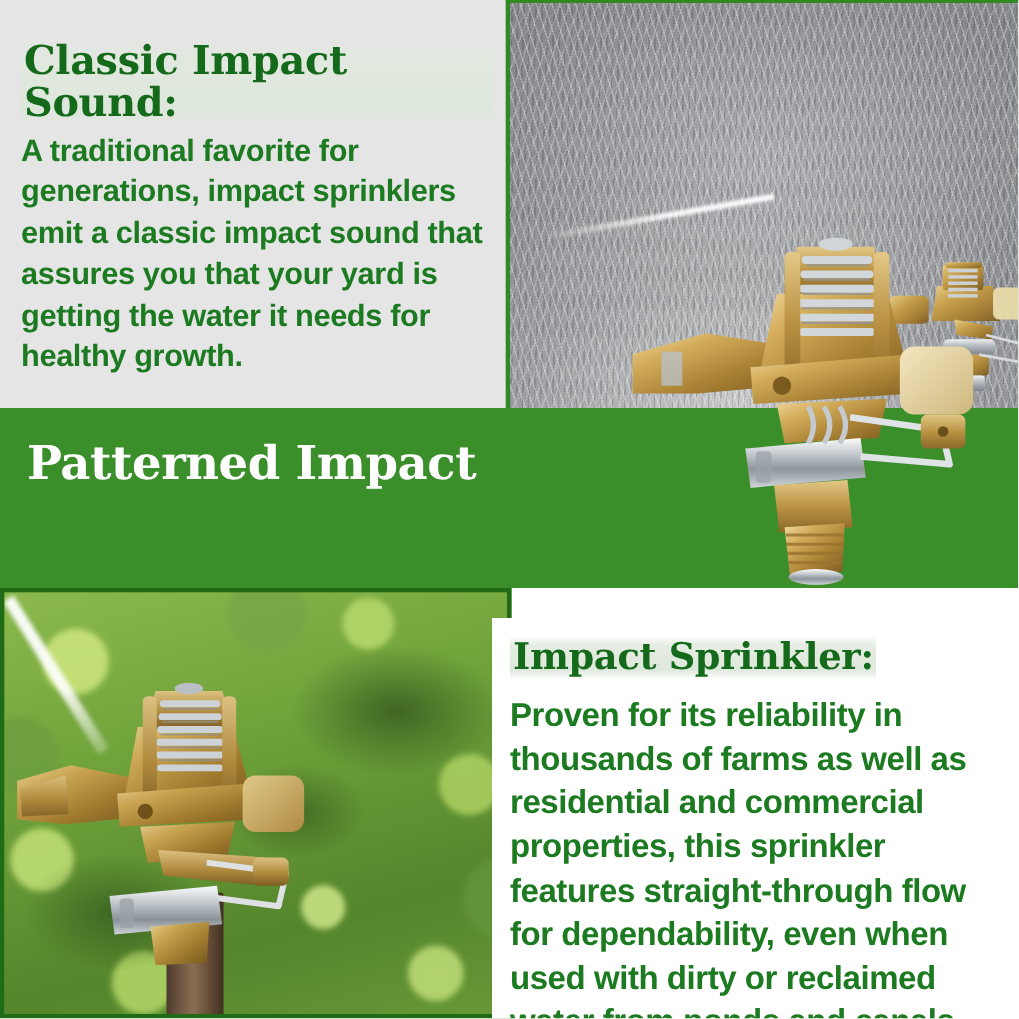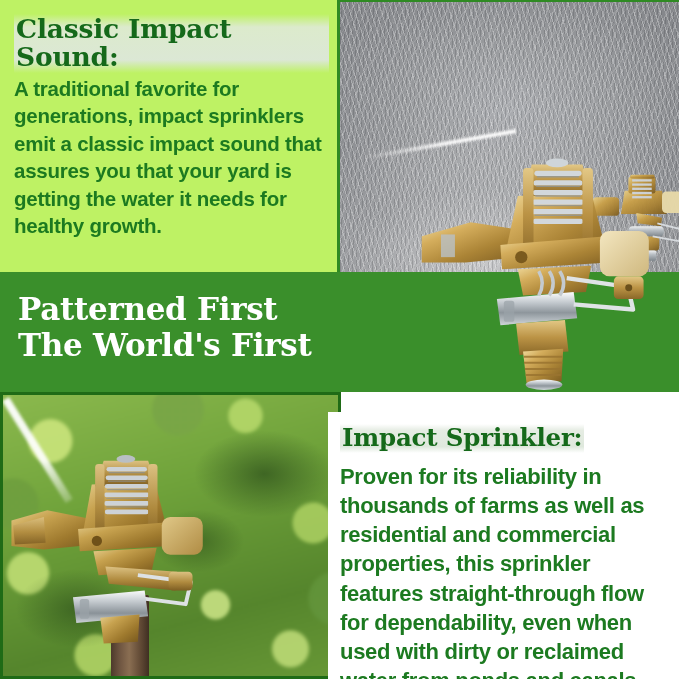--- a/index.html
+++ b/index.html
@@ -18,23 +18,23 @@
     background: #ffffff;
   }
 
   
   .panel-tl {
     position: absolute;
     left: 0;
     top: 0;
     width: 337px;
     height: 272px;
-    background: #bef264;
+    background: #e5e5e5;
     box-sizing: border-box;
-    padding: 14px 8px 0 14px;
+    padding: 26px 8px 0 14px;
   }
   .head-serif {
     font-family: "DejaVu Serif", "Liberation Serif", serif;
     font-weight: bold;
     color: #15691a;
     letter-spacing: -0.2px;
     line-height: 1.05;
     display: inline-block;
     background: linear-gradient(to bottom,
                 rgba(255,255,255,0) 0%,
@@ -389,22 +389,21 @@
     <ellipse cx="142" cy="282" rx="21" ry="6" fill="url(#chromeB)"></ellipse>
   </svg>
 
   <div class="panel-tl">
     <div class="head-serif">Classic Impact Sound:</div>
     <div class="body-text">A traditional favorite for generations,  impact sprinklers emit a classic impact sound that assures you that your yard is getting the water it needs for healthy growth.</div>
   </div>
 
   <div class="banner">
     <div class="banner-text">
-      <div>Patterned First</div>
-      <div>The World's First</div>
+      <div>Patterned Impact</div>
     </div>
   </div>
 
   <div class="photo-bl">
     <div class="foliage-bg"></div>
     <div class="foliage-dark"></div>
     <div class="bl-pipe"></div>
     <div class="bl-jet"></div>
 
     <svg class="sprinkler spr-bl" viewBox="0 0 250 240">

